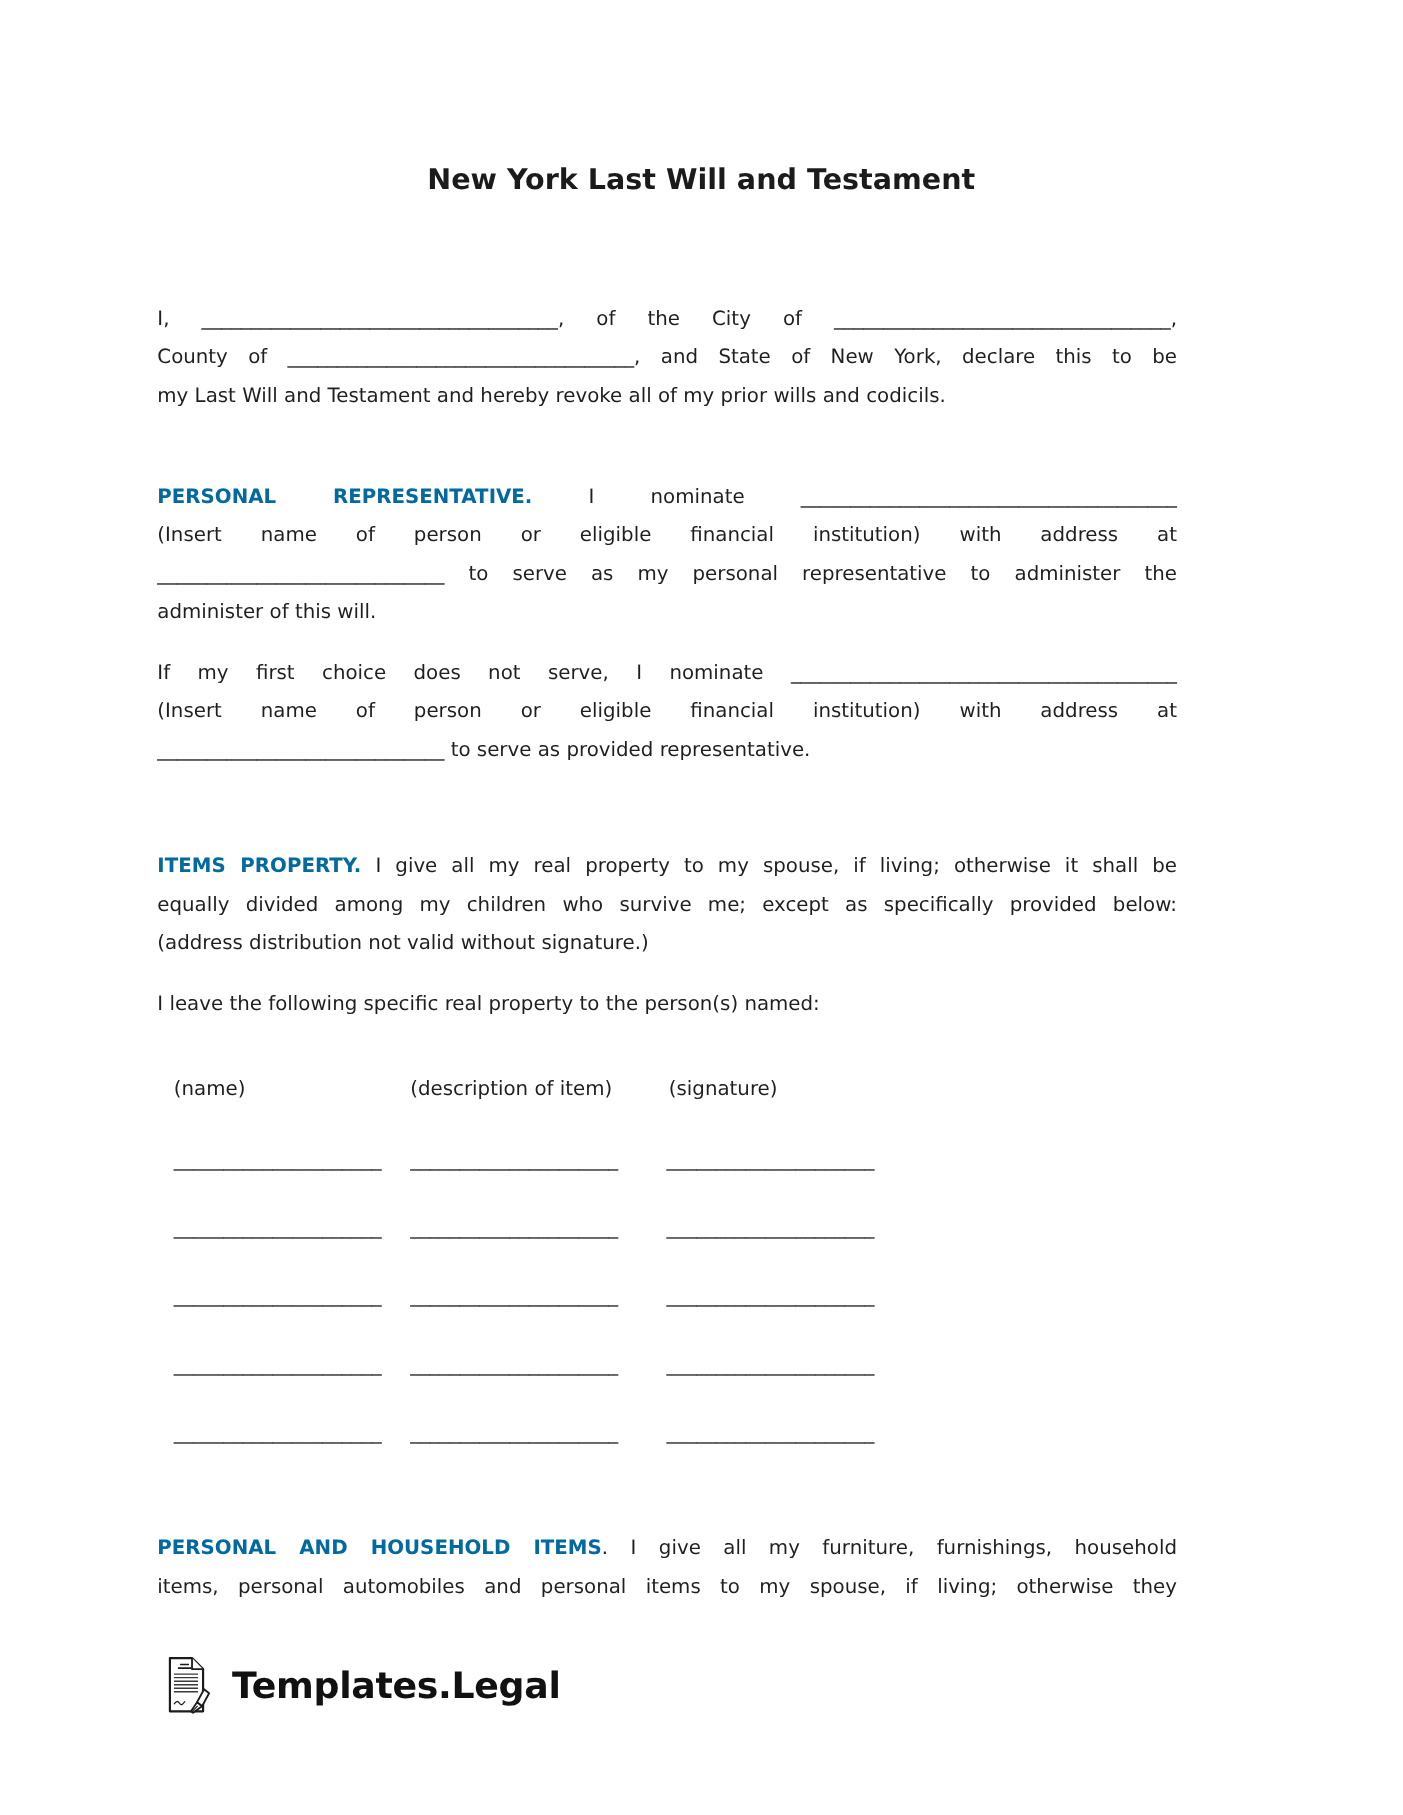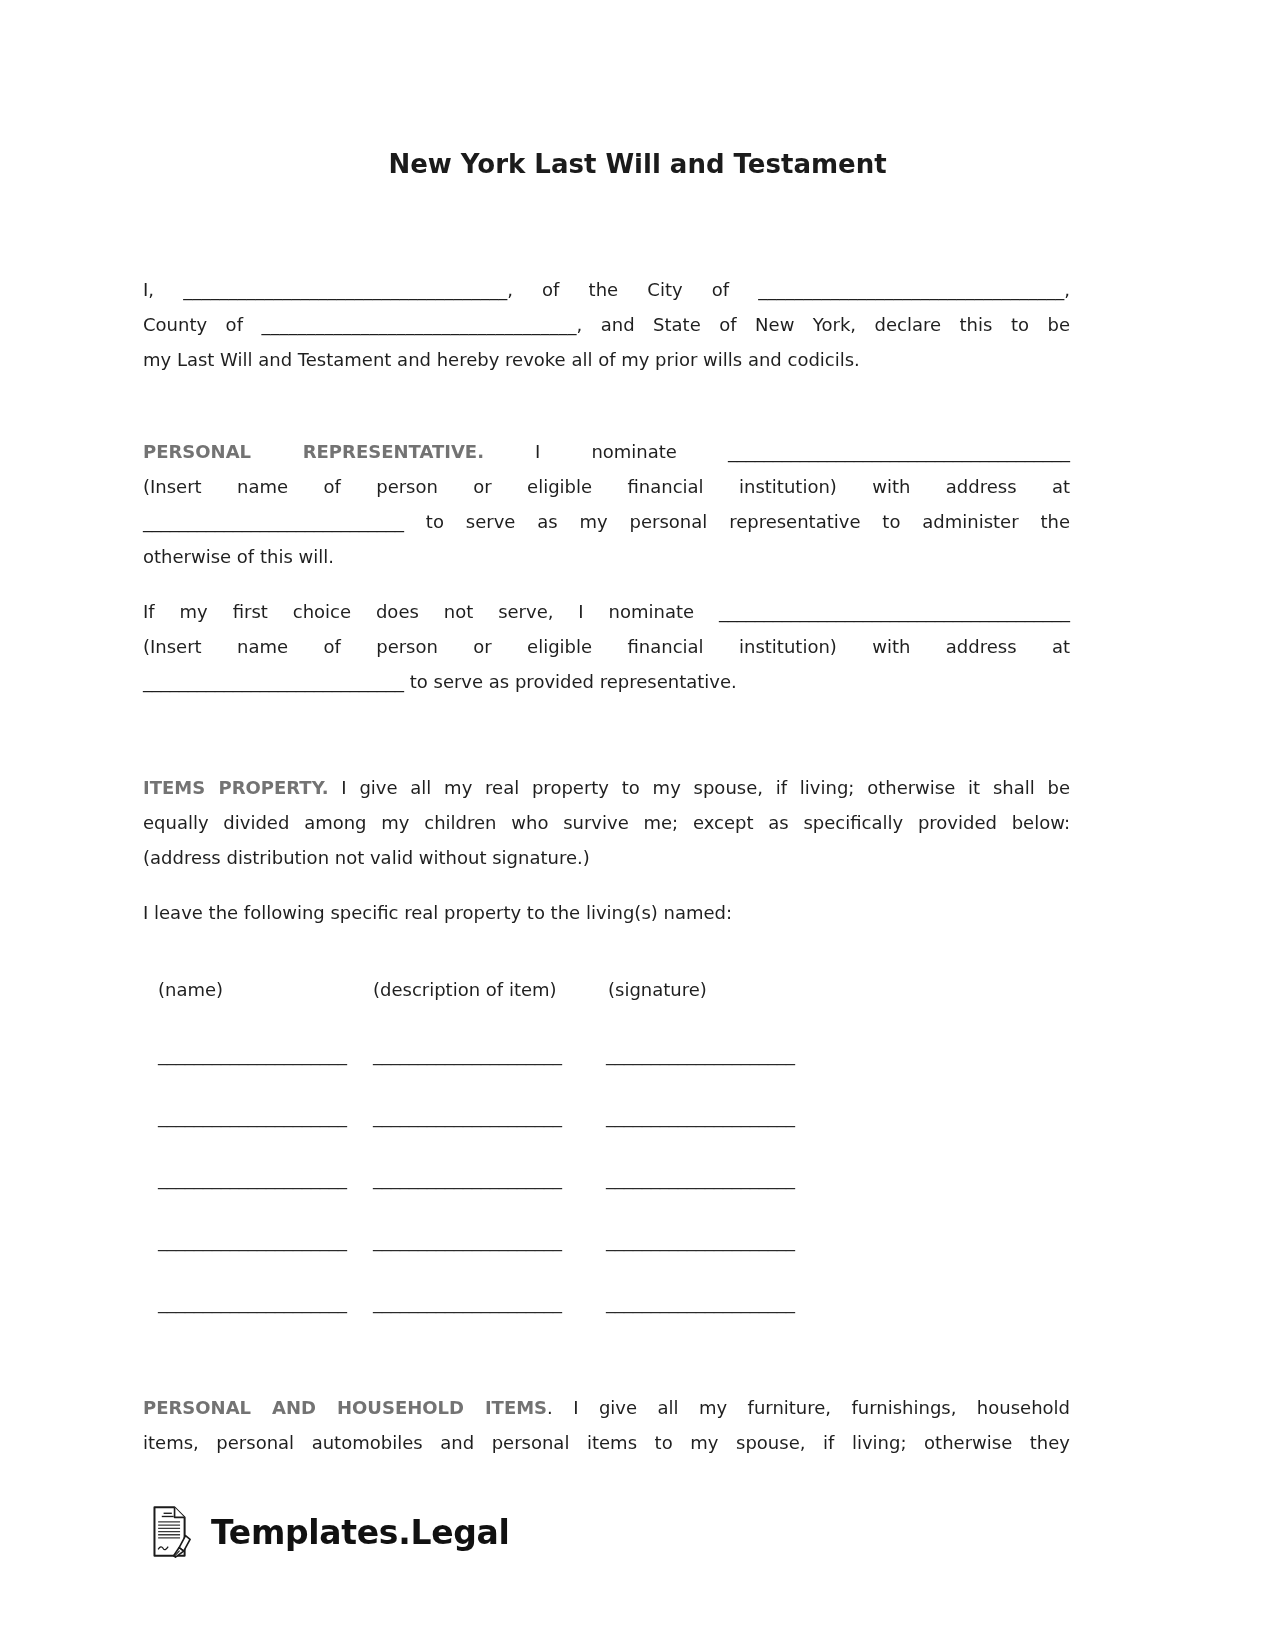--- a/index.html
+++ b/index.html
@@ -20,21 +20,21 @@
     line-height: 35px; text-align: center;
     margin: 0 -62px 90px 0;
     color: #1b1b1b;
   }
   .line {
     font-size: 18px; line-height: 35px;
     text-align: justify; text-align-last: justify;
     white-space: normal;
   }
   .line.last { text-align: left; text-align-last: left; }
-  .line b { font-weight: bold; color: #737373; }
+  .line b { font-weight: bold; color: #0369a1; }
   .sec-pr   { margin-top: 57px; }
   .sec-pr2  { margin-top: 20px; }
   .sec-rp   { margin-top: 71px; }
   .sec-leave{ margin-top: 20px; }
   .thead    { margin-top: 42px; position: relative; height: 35px; }
   .thead span {
     position: absolute; top: 0;
     font-size: 18px; line-height: 35px; white-space: nowrap;
   }
   .h-col1 { left: 15px; }
@@ -74,34 +74,34 @@
     <div class="line">I, ____________________________________, of the City of __________________________________,</div>
     <div class="line">County of ___________________________________, and State of New York, declare this to be</div>
     <div class="line last">my Last Will and Testament and hereby revoke all of my prior wills and codicils.</div>
   </div>
 
   <div class="sec-pr">
     <div>
       <div class="line"><b>PERSONAL REPRESENTATIVE.</b><span> I nominate ______________________________________</span></div>
       <div class="line">(Insert name of person or eligible financial institution) with address at</div>
       <div class="line">_____________________________ to serve as my personal representative to administer the</div>
-      <div class="line last">otherwise of this will.</div>
+      <div class="line last">administer of this will.</div>
     </div>
     <div class="sec-pr2">
       <div class="line">If my first choice does not serve, I nominate _______________________________________</div>
       <div class="line">(Insert name of person or eligible financial institution) with address at</div>
       <div class="line last">_____________________________ to serve as provided representative.</div>
     </div>
   </div>
 
   <div class="sec-rp">
     <div class="line"><b>ITEMS PROPERTY.</b><span> I give all my real property to my spouse, if living; otherwise it shall be</span></div>
     <div class="line">equally divided among my children who survive me; except as specifically provided below:</div>
     <div class="line last">(address distribution not valid without signature.)</div>
-    <div class="line last sec-leave">I leave the following specific real property to the living(s) named:</div>
+    <div class="line last sec-leave">I leave the following specific real property to the person(s) named:</div>
 
     <div class="thead">
       <span class="h-col1">(name)</span>
       <span class="h-col2">(description of item)</span>
       <span class="h-col3">(signature)</span>
     </div>
 
     <div class="rows">
       <div class="trow">
         <span class="c1">_____________________</span>

